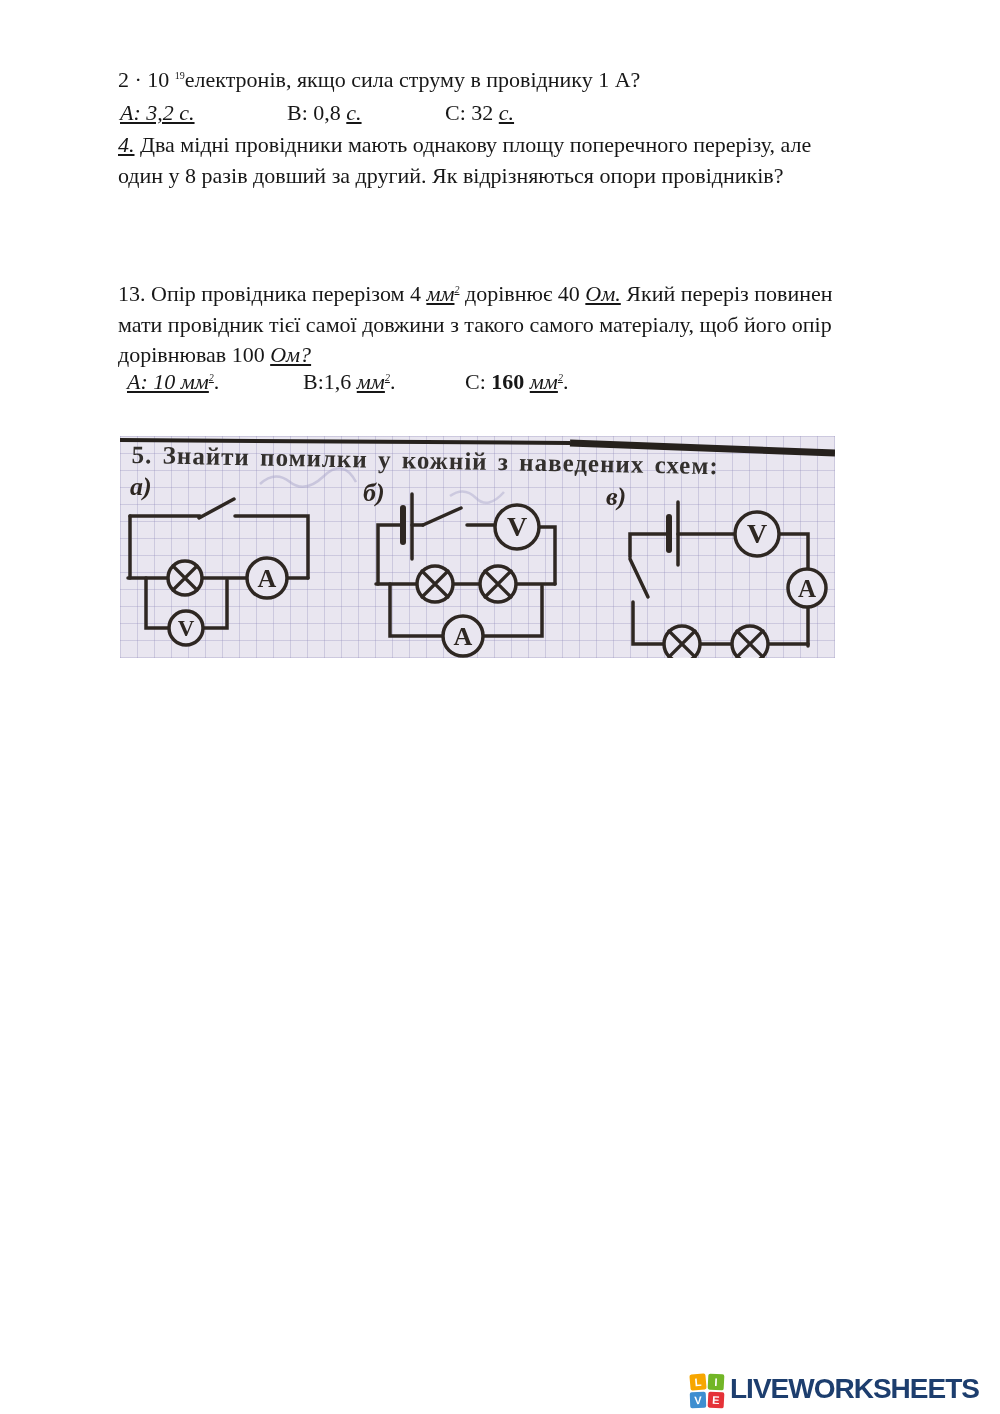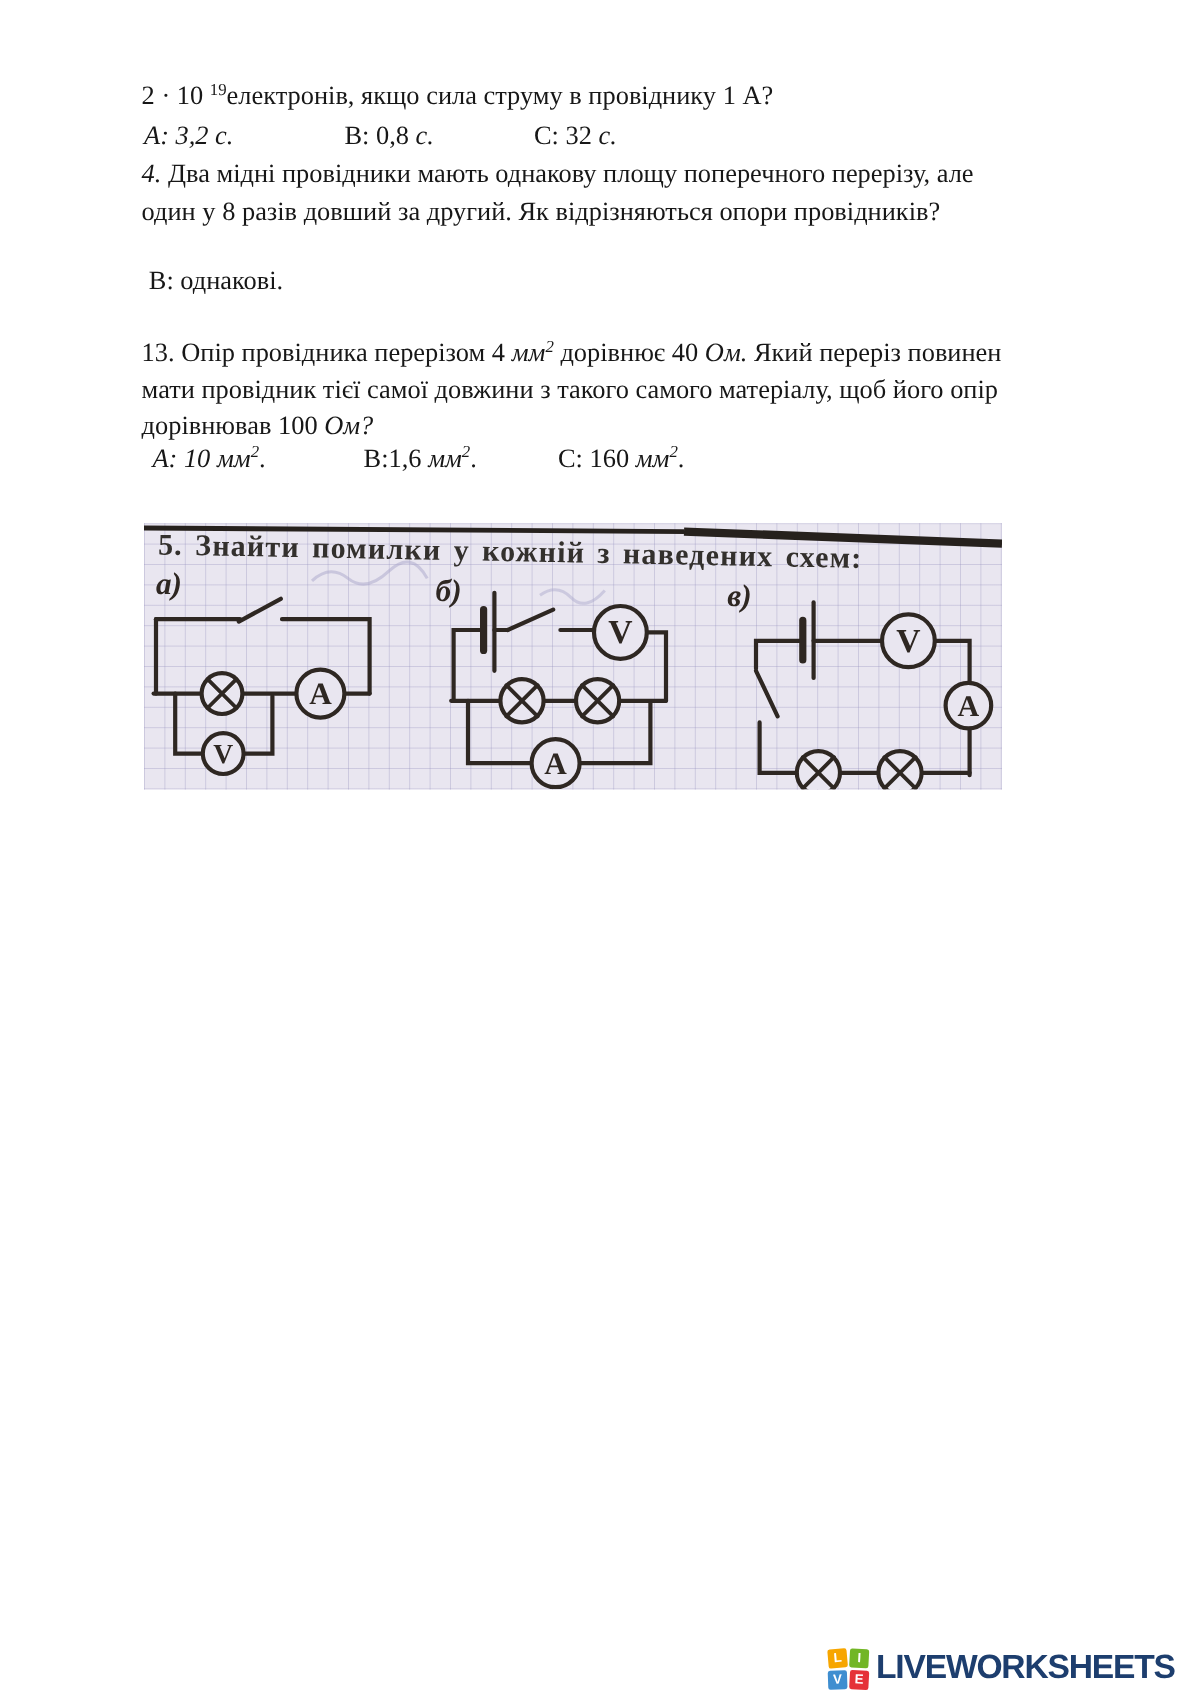--- a/index.html
+++ b/index.html
@@ -4,23 +4,23 @@
 <style>
   html,body{margin:0;padding:0;}
   body{width:1000px;height:1414px;background:#ffffff;position:relative;
        font-family:"Liberation Serif",serif;overflow:hidden;}
   .page{position:absolute;inset:0;}
 
   
   .textlayer{position:absolute;left:118px;top:0;width:780px;height:100%;
              color:#171717;font-size:22px;}
   .line{position:absolute;left:0;width:780px;height:30px;line-height:28px;white-space:pre;}
-  .it{font-style:italic;}
-  .bold{font-weight:normal;}
-  .sup{font-size:14px;position:relative;top:-8px;}
+  .it{font-style:italic;text-decoration:underline;}
+  .bold{font-weight:bold;}
+  .sup{font-size:10px;position:relative;top:-8px;}
   .opt{position:absolute;top:0;white-space:pre;}
 
   
   .wsimg{position:absolute;left:120px;top:436px;width:715px;height:222px;
          background-color:#e9e6f0;
          background-image:linear-gradient(rgba(150,146,190,.35) 1px,transparent 1px),
                           linear-gradient(90deg,rgba(150,146,190,.35) 1px,transparent 1px);
          background-size:17px 17px;overflow:hidden;}
   .wsimg svg{position:absolute;left:0;top:0;}
   .ws-heading{position:absolute;left:12px;top:5px;font-weight:bold;font-size:25px;
@@ -54,21 +54,20 @@
     <div class="line" style="top:66px"><span>2 · 10 </span><span class="sup">19</span><span>електронів, якщо сила струму в провіднику 1 А?</span></div>
 
     <div class="line" style="top:99px">
       <span class="opt it" style="left:2px">А: 3,2 с.</span>
       <span class="opt" style="left:169px"><span>В: 0,8 </span><span class="it">с.</span></span>
       <span class="opt" style="left:327px"><span>С: 32 </span><span class="it">с.</span></span>
     </div>
 
     <div class="line" style="top:131px"><span class="it">4.</span><span> Два мідні провідники мають однакову площу поперечного перерізу, але</span></div>
     <div class="line" style="top:162px">один у 8 разів довший за другий. Як відрізняються опори провідників?</div>
-    <div class="line" style="top:220px;left:6px">В: однакові.</div>
 
     <div class="line" style="top:280px"><span>13. Опір провідника перерізом 4 </span><span class="it">мм</span><span class="sup it">2</span><span> дорівнює 40 </span><span class="it">Ом.</span><span> Який переріз повинен</span></div>
     <div class="line" style="top:311px">мати провідник тієї самої довжини з такого самого матеріалу, щоб його опір</div>
     <div class="line" style="top:341px"><span>дорівнював 100 </span><span class="it">Ом?</span></div>
 
     <div class="line" style="top:368px">
       <span class="opt" style="left:9px"><span class="it">А: 10 мм</span><span class="sup it">2</span><span>.</span></span>
       <span class="opt" style="left:185px"><span>В:1,6 </span><span class="it">мм</span><span class="sup it">2</span><span>.</span></span>
       <span class="opt" style="left:347px"><span>С: </span><span class="bold">160</span><span> </span><span class="it">мм</span><span class="sup it">2</span><span>.</span></span>
     </div>

